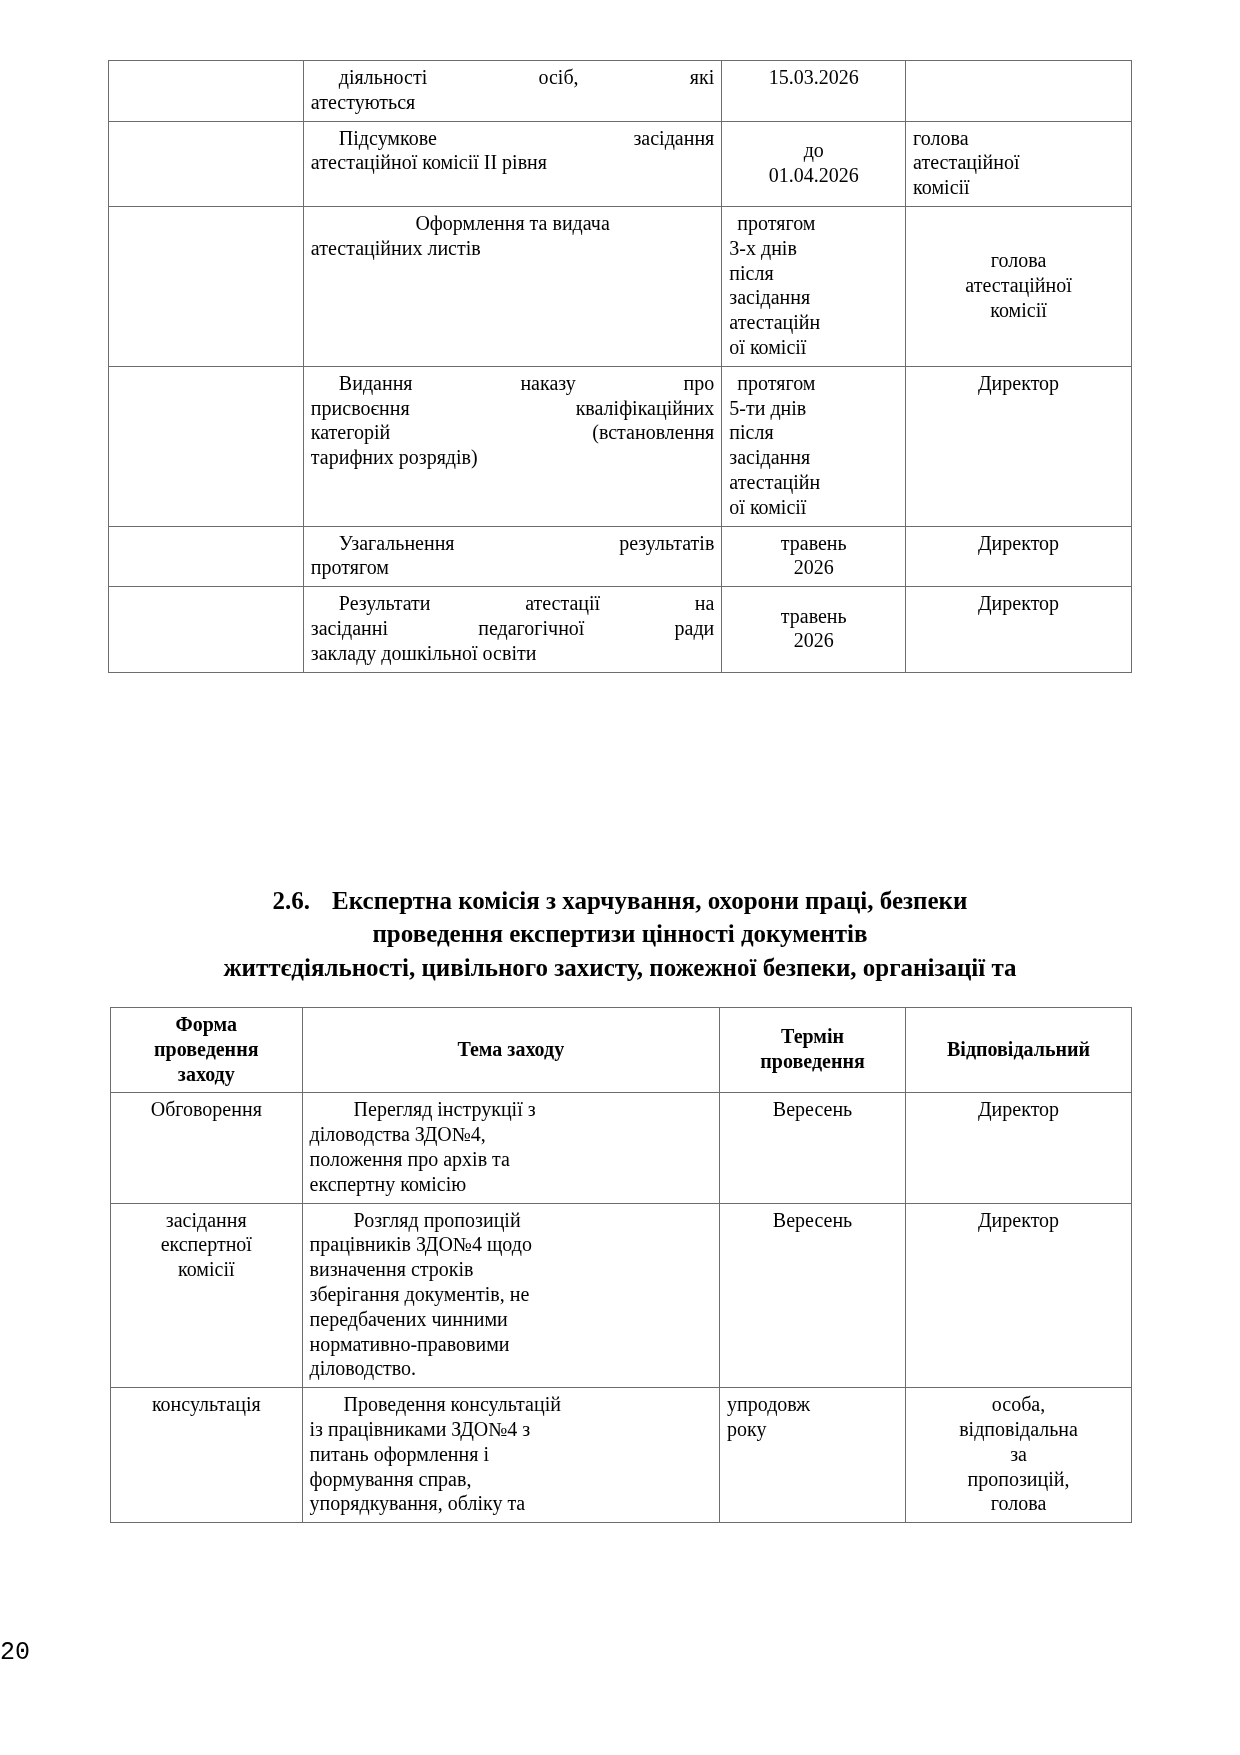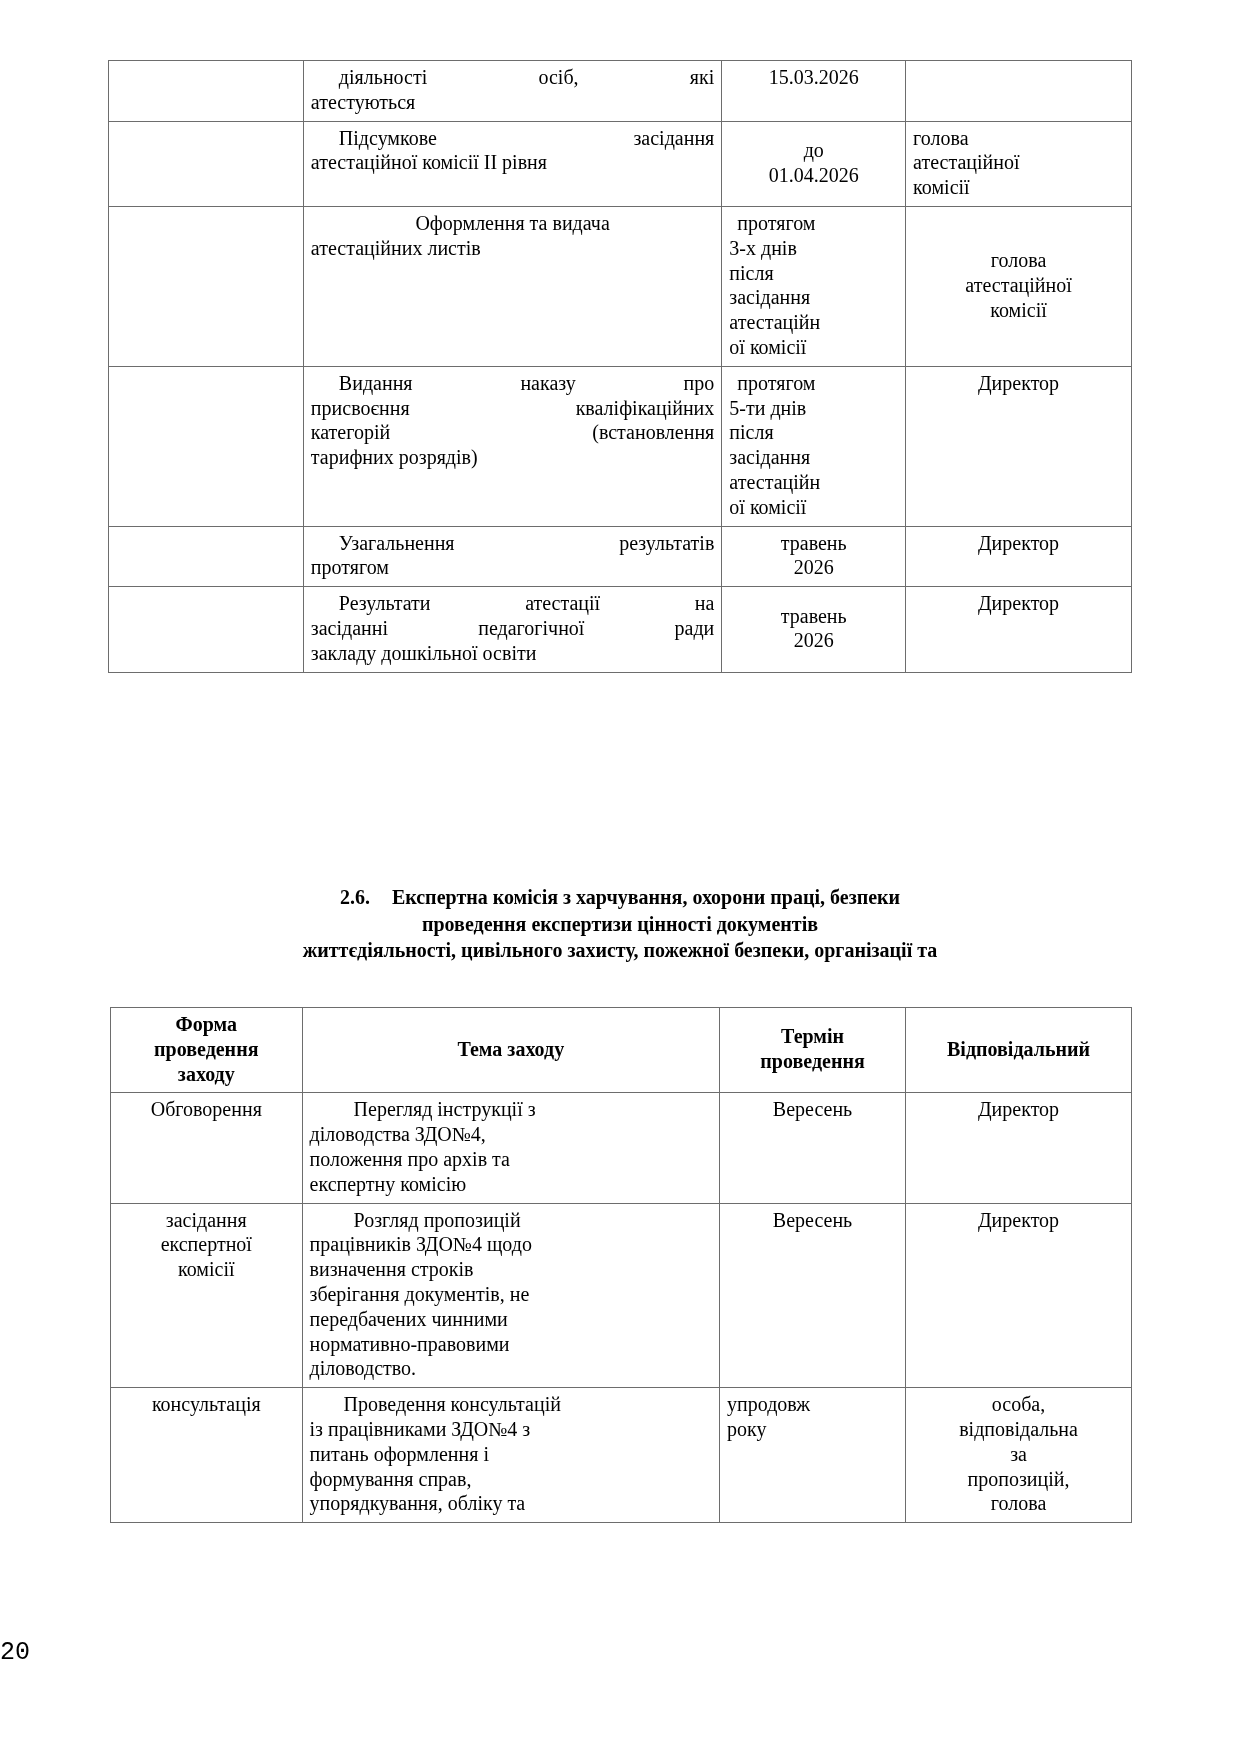--- a/index.html
+++ b/index.html
@@ -73,21 +73,21 @@
   .cell-line { display: block; }
 
   
   #section-heading {
     position: absolute;
     left: 108px;
     top: 884px;
     width: 1024px;
     text-align: center;
     font-weight: bold;
-    font-size: 20px;
+    font-size: 25px;
     line-height: 1.33;
   }
   #section-heading .num {
     display: inline-block;
     margin-right: 22px;
   }
 
   
   #page-number {
     position: absolute;

